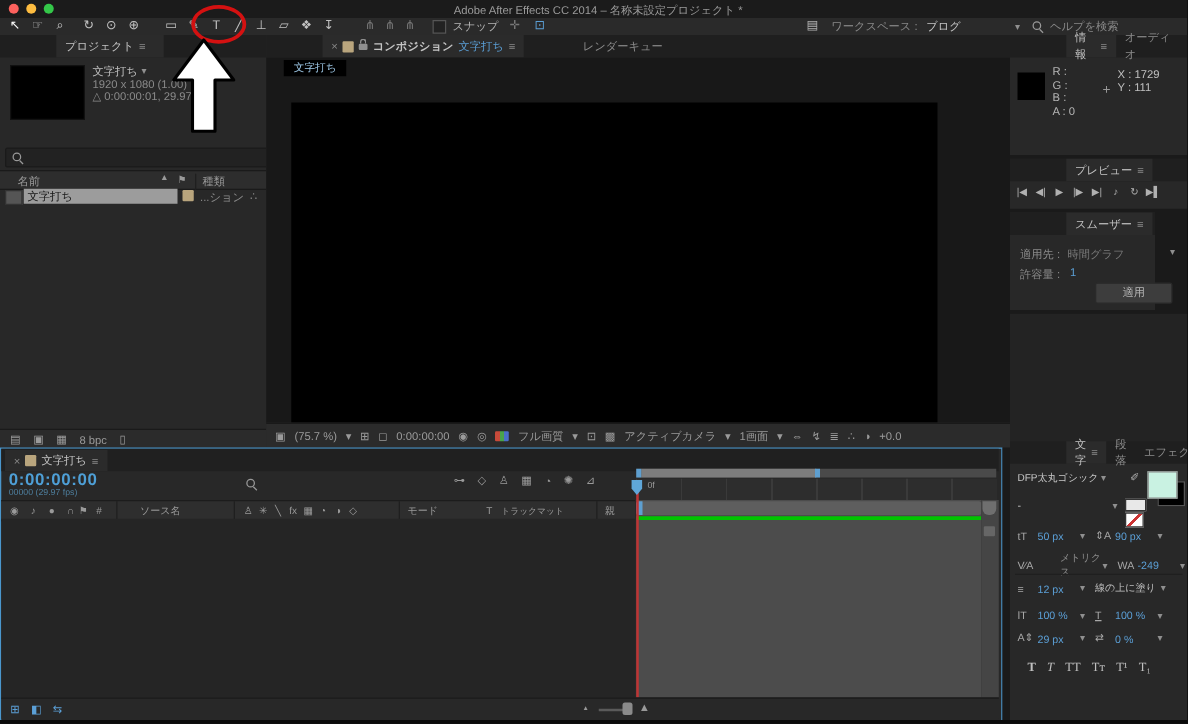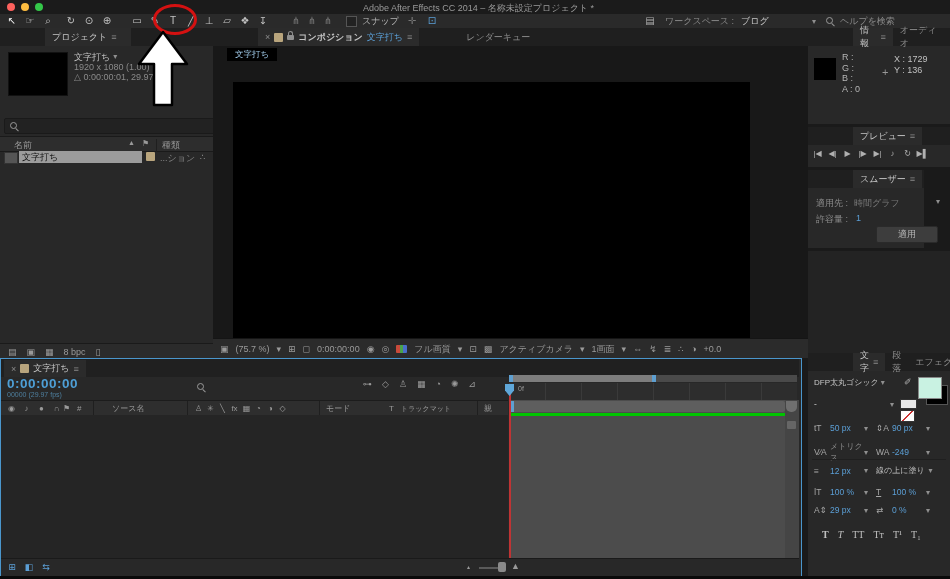--- a/index.html
+++ b/index.html
@@ -236,21 +236,21 @@
       </div>
       <div class="abs" style="left:6px;top:30px;width:22px;height:22px;background:#000;"></div>
       <div class="abs" style="left:34px;top:24px;line-height:10.5px;color:#b5b5b5;">
         <div>R :</div>
         <div>G :</div>
         <div>B :</div>
         <div>A : 0</div>
       </div>
       <div class="abs" style="left:86px;top:26px;line-height:11px;color:#c0c0c0;">
         <div>X : 1729</div>
-        <div>Y : 136</div>
+        <div>Y : 111</div>
       </div>
       <span class="abs" style="left:74px;top:38px;color:#999;font-size:11px;">+</span>
     </div>
 
     <div class="rpanel abs" style="left:0;top:99px;width:142px;height:40px;">
       <div class="tabstrip">
         <div class="tab active">
           <span>プレビュー</span>
           <span class="menu">≡</span>
         </div>
@@ -316,21 +316,21 @@
       <div class="crow" style="left:6px;top:70px;">
         <span class="cicon">tT</span>
         <span class="cval blue">50 px</span>
         <span class="dd">▾</span>
         <span class="cicon" style="margin-left:8px;">⇕A</span>
         <span class="cval blue">90 px</span>
         <span class="dd">▾</span>
       </div>
       <div class="crow" style="left:6px;top:88px;">
         <span class="cicon">V∕A</span>
-        <span class="cval dim" style="font-size:8px;">メトリクス</span>
+        <span class="cval dim" style="font-size:8px;margin-left:18px;">メトリクス</span>
         <span class="dd">▾</span>
         <span class="cicon" style="margin-left:8px;">WA</span>
         <span class="cval blue">-249</span>
         <span class="dd">▾</span>
       </div>
       <div class="abs" style="left:4px;top:106px;width:134px;height:1px;background:#1f1f1f;"></div>
       <div class="crow" style="left:6px;top:112px;">
         <span class="cicon">≡</span>
         <span class="cval blue">12 px</span>
         <span class="dd">▾</span>

